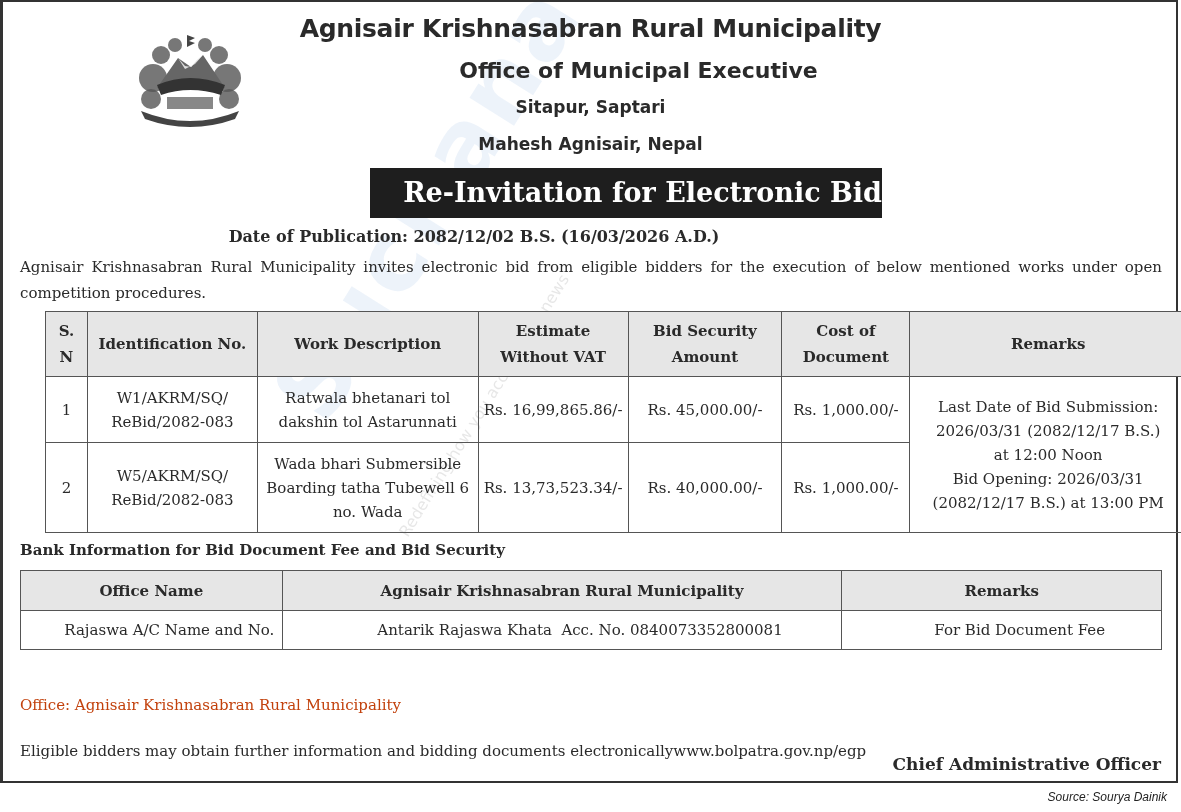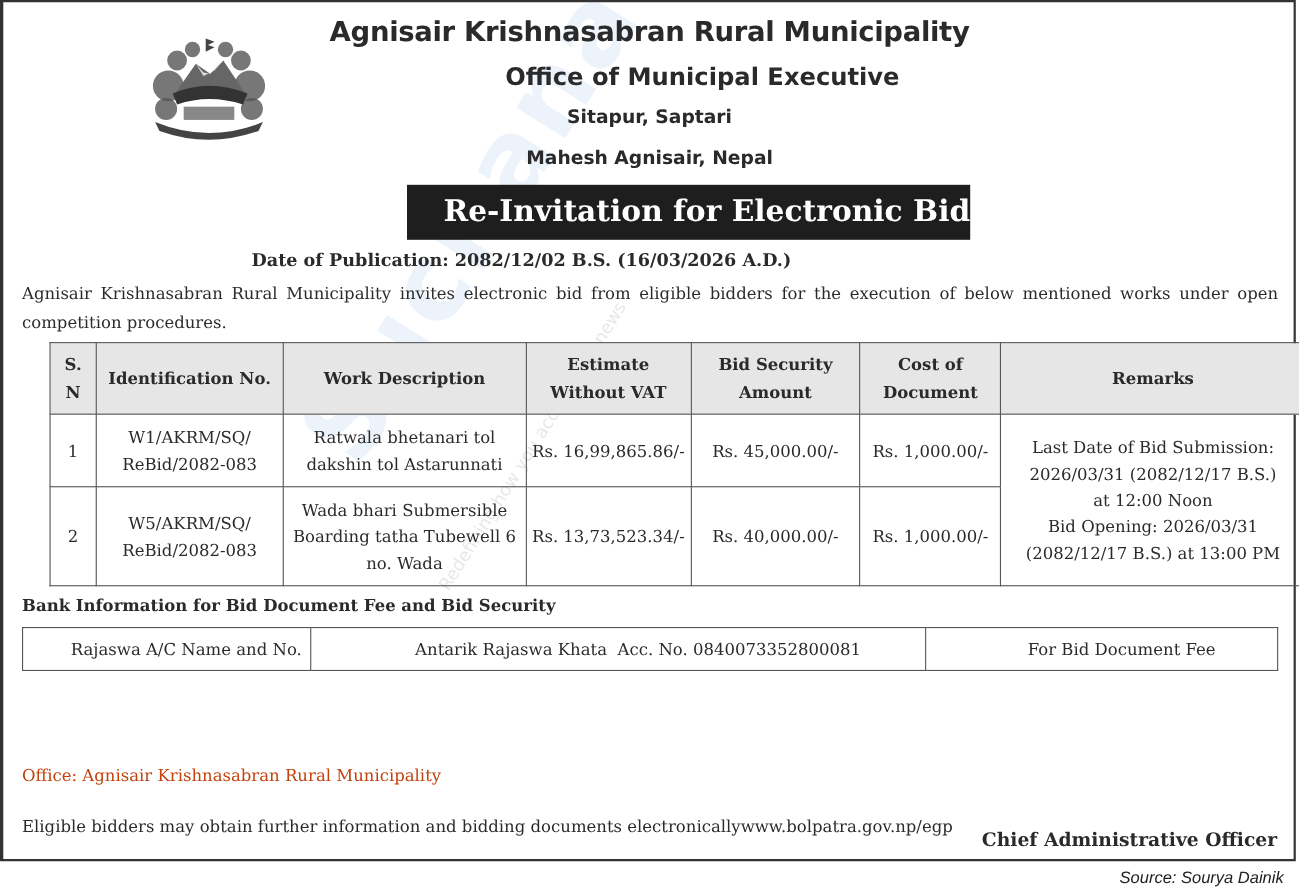--- a/index.html
+++ b/index.html
@@ -21,21 +21,21 @@
   th { background:#e6e6e6; font-weight:bold; font-size:15px; line-height:26px; }
   .works { left:20px; top:311px; width:1142px;margin-left:25px; }
   .works td { font-size:15px; line-height:24px; }
   .section-title { position:absolute; left:20px; top:541px; font-weight:bold; font-size:15px; color:#2a2a2a; }
   .bank { left:20px; top:570px; width:1142px; }
   .bank th { height:39px; }
   .bank td { height:38px; font-size:15px;padding-left:40px; }
   .foot1 { position:absolute; left:20px; top:696px; font-size:15px; color:#c2410c;text-align:center; }
   .foot2 { position:absolute; left:20px; top:722px; font-size:15px; color:#2a2a2a;margin-top:20px; }
   .signer { position:absolute; right:20px; top:754px; font-weight:bold; font-size:17px; color:#2a2a2a; }
-  .source { position:absolute; right:14px; top:790px; font-family:"Liberation Sans", sans-serif; font-style:italic; font-size:15px; color:#222; }
+  .source { position:absolute; right:14px; top:790px; font-family:"Liberation Sans", sans-serif; font-style:italic; font-size:12px; color:#222; }
 </style>
 </head>
 <body>
 
 <div class="frame"></div>
 
 <div class="wm wm-text">Suchana</div>
 <div class="wm wm-sub">Redefining how you access local news</div>
 
 <div class="emblem">
@@ -122,20 +122,25 @@
 
 <div class="section-title">Bank Information for Bid Document Fee and Bid Security</div>
 
 <table class="bank">
   <colgroup>
     <col style="width:262px">
       <col style="width:560px">
       <col style="width:320px">
   </colgroup>
   <tbody>
+      <tr>
+    <th>Office Name</th>
+    <th>Agnisair Krishnasabran Rural Municipality</th>
+    <th>Remarks</th>
+  </tr>
   <tr>
     <td>Rajaswa A/C Name and No.</td>
     <td style="white-space:pre">Antarik Rajaswa Khata  Acc. No. 0840073352800081</td>
     <td>For Bid Document Fee</td>
   </tr>
 </tbody>
   </table>
 
 <div class="foot1">Office: Agnisair Krishnasabran Rural Municipality</div>
 <div class="foot2">Eligible bidders may obtain further information and bidding documents electronicallywww.bolpatra.gov.np/egp</div>

